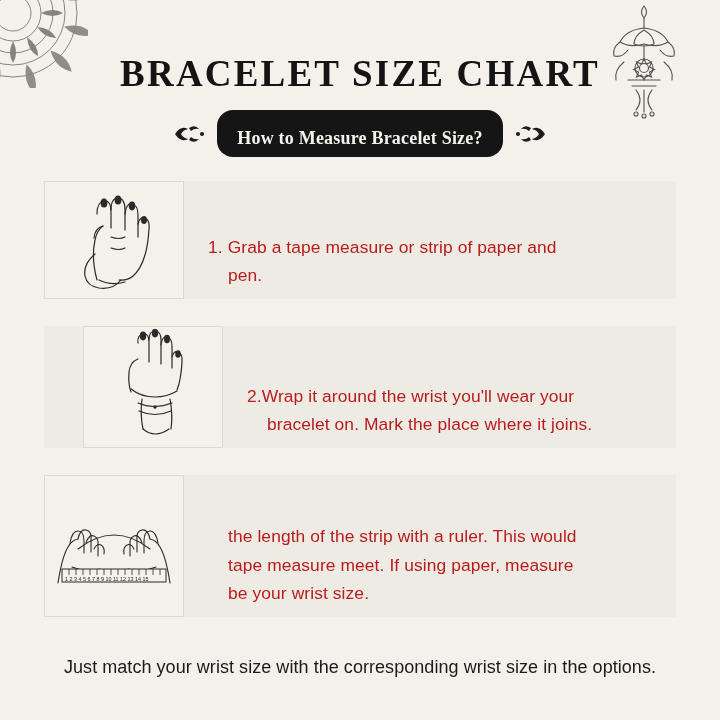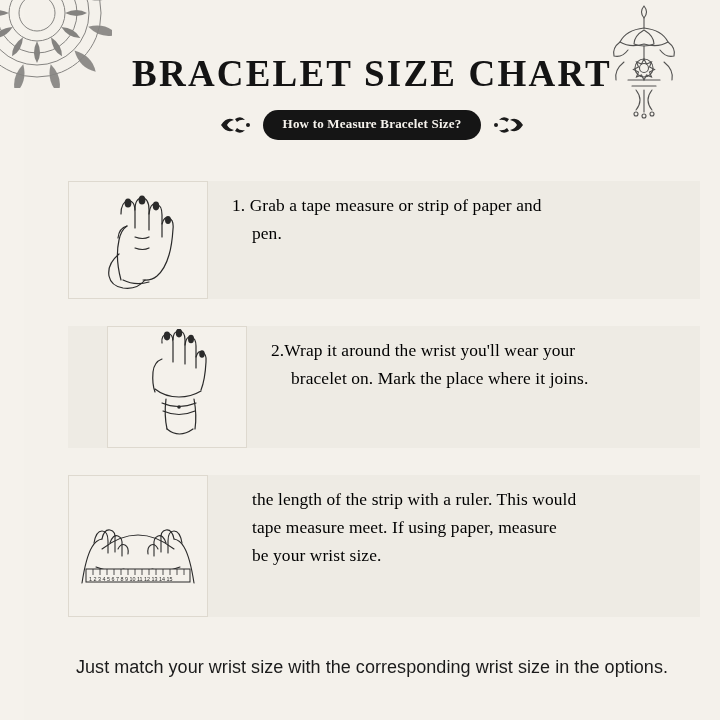--- a/index.html
+++ b/index.html
@@ -13,21 +13,20 @@
     font-family: "Liberation Sans", sans-serif;
     color: #1a1a1a;
     overflow: hidden;
     position: relative;
   }
 
   .page {
     position: absolute;
     inset: 0;
     background: #f4f1eb;
-    margin-left: 24px;
   }
 
   
   .mandala-corner {
     position: absolute;
     top: -62px;
     left: -62px;
     width: 150px;
     height: 150px;
     opacity: 0.55;
@@ -69,24 +68,24 @@
   }
   .flourish {
     width: 34px;
     height: 22px;
     flex: 0 0 auto;
   }
   .subtitle-pill {
     background: #151515;
     color: #f6f3ed;
     border-radius: 16px;
-    padding: 6px 20px 8px;
+    padding: 18px 20px 8px;
     font-family: "Liberation Serif", serif;
     font-weight: 700;
-    font-size: 13px;
+    font-size: 18px;
     letter-spacing: 0.2px;
     white-space: nowrap;
   }
 
   
   .steps {
     position: absolute;
     top: 181px;
     left: 44px;
     width: 632px;
@@ -106,27 +105,26 @@
     box-sizing: border-box;
     position: relative;
     display: flex;
     align-items: center;
     justify-content: center;
   }
   .step .thumb svg { display: block; }
   .step .text {
     flex: 1 1 auto;
     display: flex;
-    align-items: flex-start;
+    align-items: flex-end;
     padding: 10px 14px 10px 24px;
     font-size: 17.4px;
     line-height: 1.62;
-    color: #000000;
+    color: #b91c1c;
     letter-spacing: 0.1px;
-    font-family: Liberation Serif, serif;
   }
   .step .text span { display: block; }
 
   .step-1 { min-height: 118px; }
   .step-2 { min-height: 122px; padding-left: 39px; }
   .step-3 { min-height: 142px; }
   .step-3 .thumb { flex: 0 0 140px; }
 
   
   .footer {

